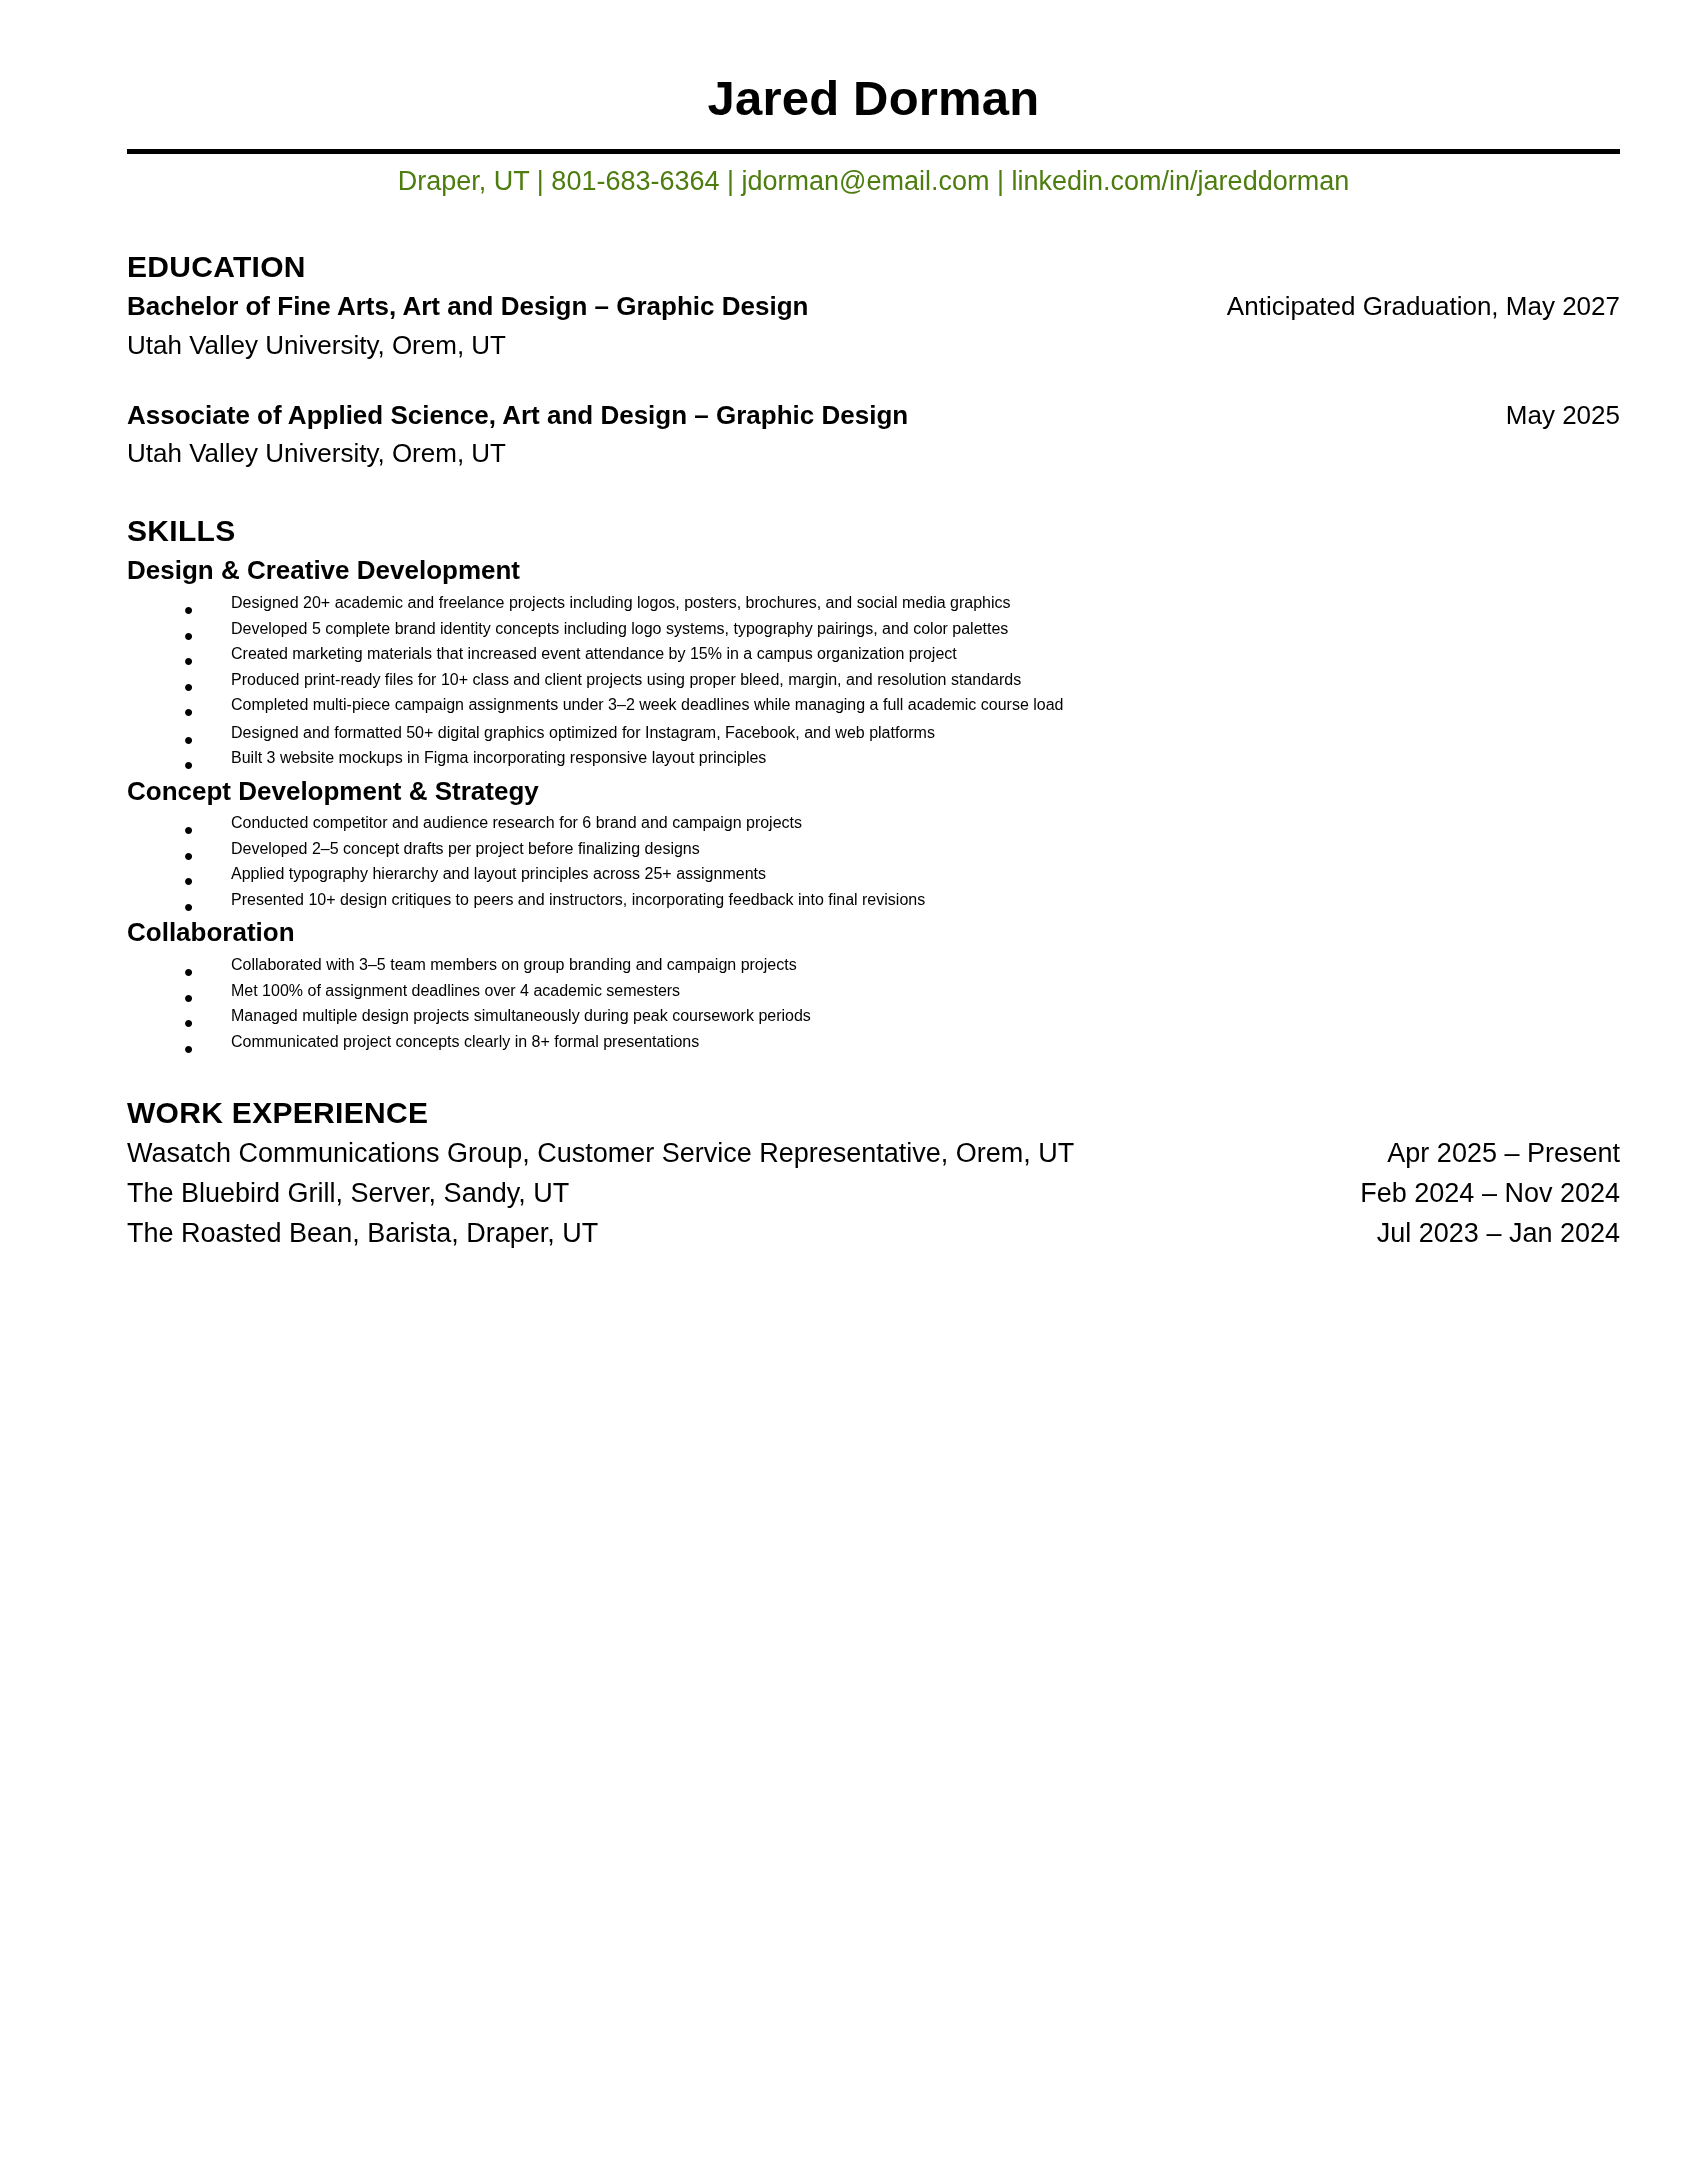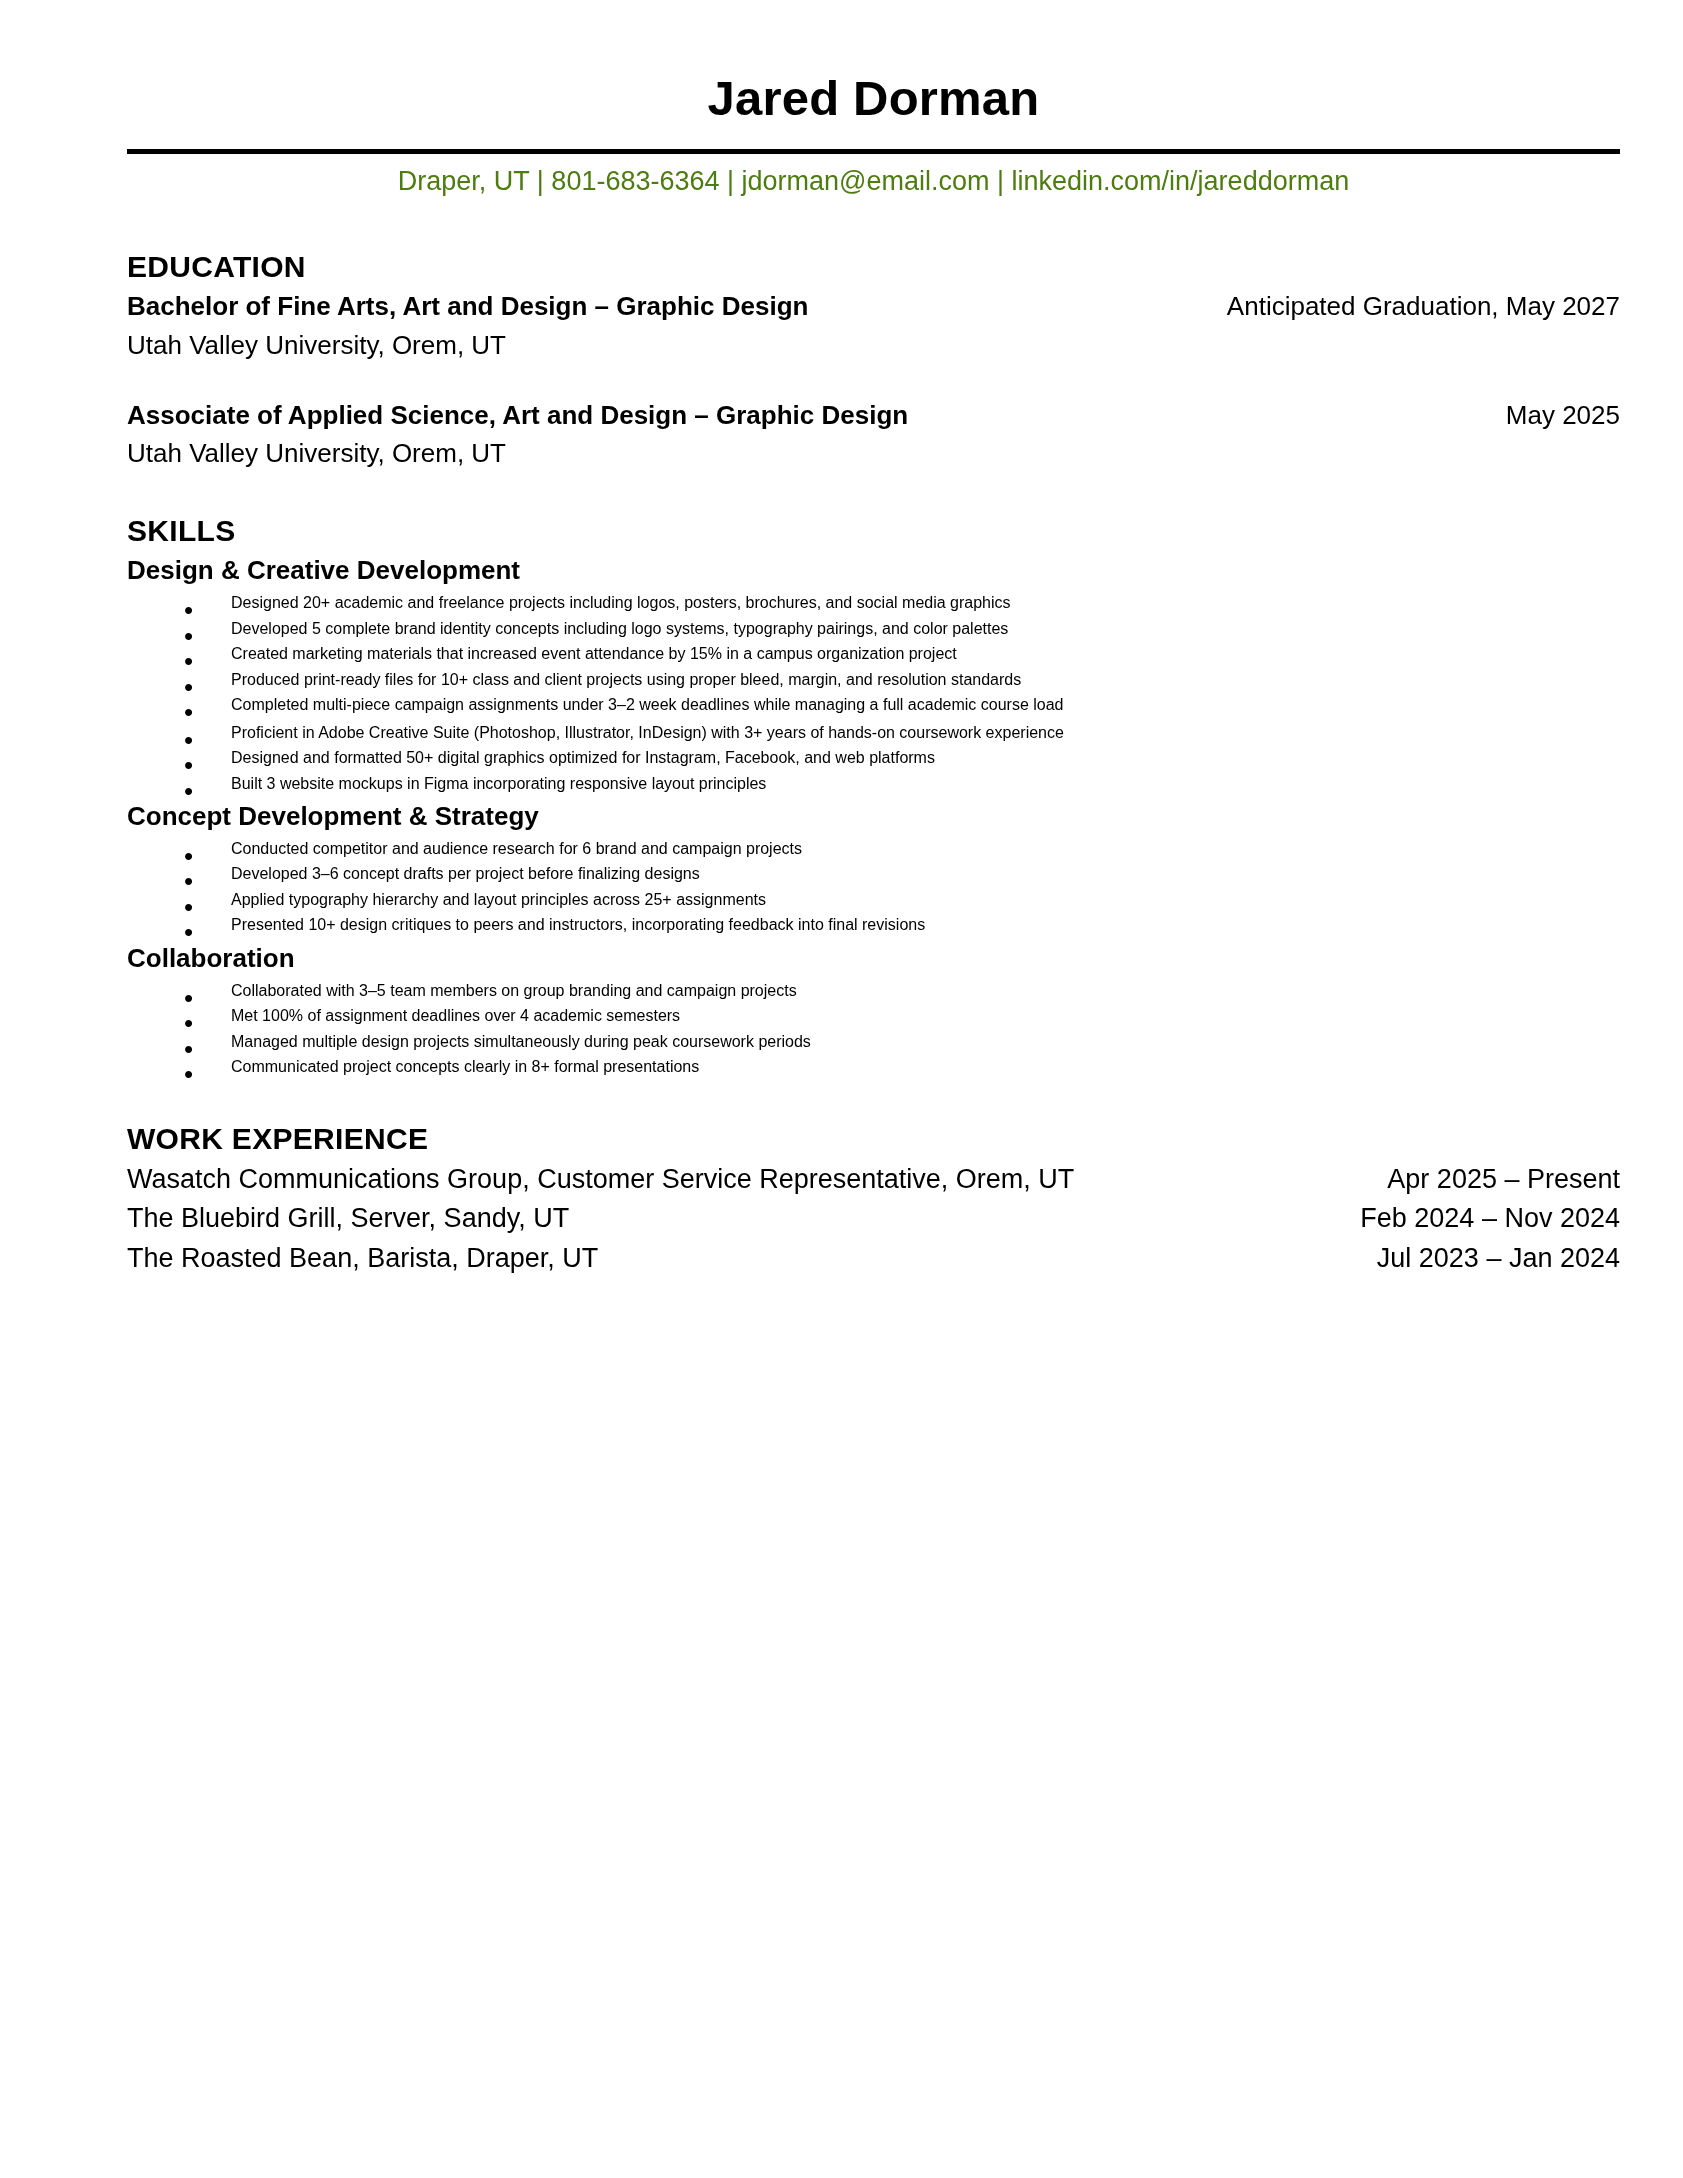--- a/index.html
+++ b/index.html
@@ -176,31 +176,30 @@
           <li>Designed 20+ academic and freelance projects including logos, posters, brochures, and social media graphics</li>
           <li>Developed 5 complete brand identity concepts including logo systems, typography pairings, and color palettes</li>
           <li>Created marketing materials that increased event attendance by 15% in a campus organization project</li>
           <li>Produced print-ready files for 10+ class and client projects using proper bleed, margin, and resolution standards</li>
           <li>Completed multi-piece campaign assignments under 3–2 week deadlines while managing a full academic course load</li>
         </ul>
       </div>
 
       <div class="skill-group">
         <ul class="bullets">
-          <li>Proficient in Adobe Creative Suite (Photoshop, Illustrator, InDesign) with 3+ years of hands-on coursework experience</li>
           <li>Designed and formatted 50+ digital graphics optimized for Instagram, Facebook, and web platforms</li>
           <li>Built 3 website mockups in Figma incorporating responsive layout principles</li>
         </ul>
       </div>
 
       <div class="skill-group">
         <div class="skill-group-title">Concept Development &amp; Strategy</div>
         <ul class="bullets">
           <li>Conducted competitor and audience research for 6 brand and campaign projects</li>
-          <li>Developed 3–6 concept drafts per project before finalizing designs</li>
+          <li>Developed 2–5 concept drafts per project before finalizing designs</li>
           <li>Applied typography hierarchy and layout principles across 25+ assignments</li>
           <li>Presented 10+ design critiques to peers and instructors, incorporating feedback into final revisions</li>
         </ul>
       </div>
 
       <div class="skill-group">
         <div class="skill-group-title">Collaboration</div>
         <ul class="bullets">
           <li>Collaborated with 3–5 team members on group branding and campaign projects</li>
           <li>Met 100% of assignment deadlines over 4 academic semesters</li>

